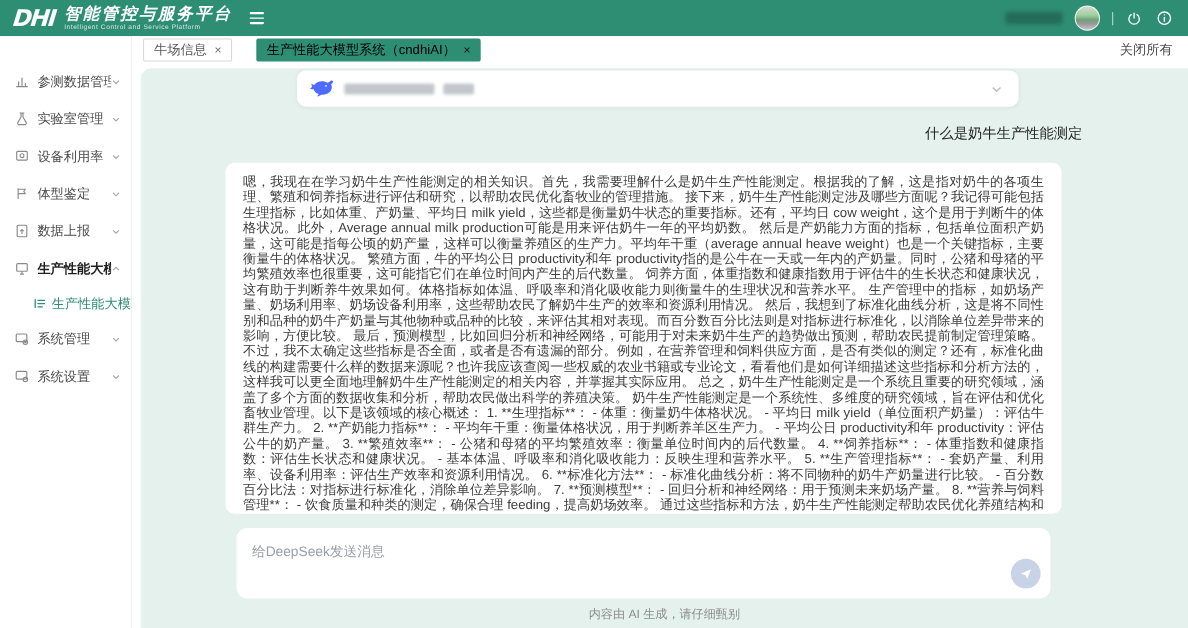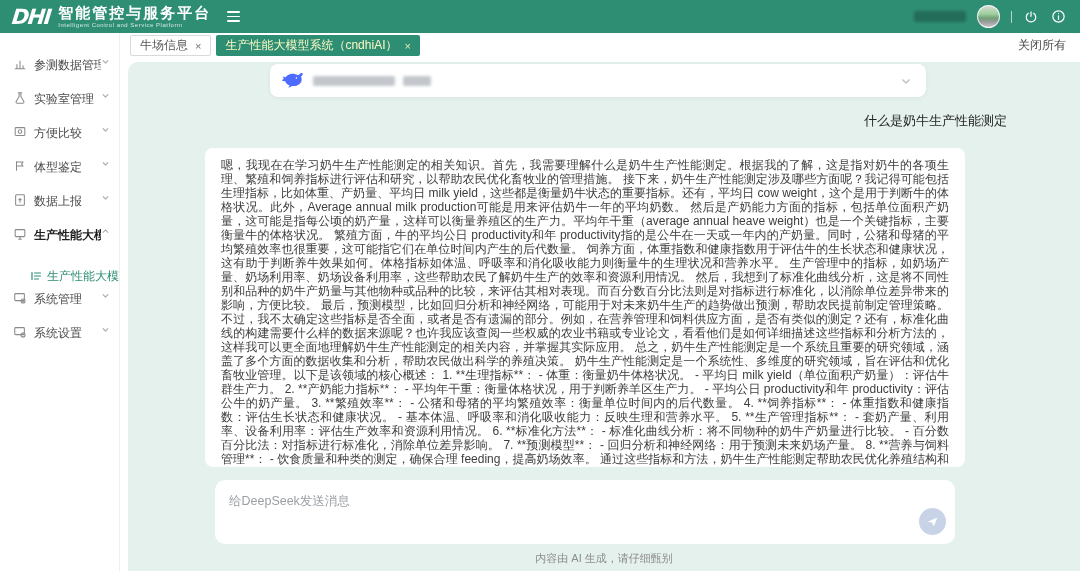--- a/index.html
+++ b/index.html
@@ -4,63 +4,63 @@
 <style>
   * { margin:0; padding:0; box-sizing:border-box; }
   html,body { width:1080px; height:571px; overflow:hidden; }
   body { font-family:"Liberation Sans","DejaVu Sans",sans-serif; background:#fff; }
   .app { width:1080px; height:571px; display:flex; flex-direction:column; }
 
   
   .header { height:33px; background:#2e8e74; display:flex; align-items:center; padding:0 14px 0 12px; color:#fff; flex-shrink:0; }
   .logo { font-style:italic; font-weight:bold; font-size:21px; letter-spacing:-1.5px; margin-right:8px; transform:skewX(-6deg); font-family:"DejaVu Sans",sans-serif; }
   .title-block { line-height:1; margin-right:16px; }
-  .title-cn { font-size:15px; font-weight:bold; letter-spacing:2px; }
+  .title-cn { font-size:15px; font-weight:bold; letter-spacing:2px;font-style:italic; }
   .title-en { font-size:6px; opacity:.8; letter-spacing:.5px; margin-top:2px; white-space:nowrap; }
   .hamburger { display:flex; flex-direction:column; gap:3px; cursor:pointer; }
   .hamburger span { display:block; width:13px; height:1.6px; background:#fff; border-radius:1px; }
   .header-right { margin-left:auto; display:flex; align-items:center; gap:11px; }
   .blur-seg { background:rgba(10,30,25,.30); filter:blur(1.8px); border-radius:2px; }
   .user-blur { width:52px; height:11px; }
   .avatar { width:23px; height:23px; border-radius:50%; border:1px solid rgba(255,255,255,.85);
             background:linear-gradient(180deg,#d4dcd2 0%,#9fcf9d 38%,#6f9f77 58%,#9b9b9b 76%,#c6c6c6 100%); cursor:pointer; }
   .hdr-divider { width:1px; height:12px; background:rgba(255,255,255,.65); }
   .hdr-icon { width:16px; height:16px; cursor:pointer; display:flex; align-items:center; justify-content:center; }
 
   
   .main { flex:1; display:flex; min-height:0; }
   .sidebar { width:120px; flex-shrink:0; border-right:1px solid #efefef; padding-top:24px; background:#fff; overflow:hidden; }
-  .side-item { height:34px; display:flex; align-items:flex-start; padding:0 9px 0 13px; font-size:12px; color:#4a4a4a; cursor:pointer;font-family:Liberation Mono, monospace; }
+  .side-item { height:34px; display:flex; align-items:center; padding:0 9px 0 13px; font-size:12px; color:#4a4a4a; cursor:pointer;font-family:Liberation Mono, monospace; }
   .side-item .icon { width:14px; height:14px; margin-right:7px; color:#8a8a8a; flex-shrink:0; }
   .side-item .lbl { flex:1; white-space:nowrap; overflow:hidden; }
   .side-item .chev { color:#a6a6a6; flex-shrink:0; }
   .side-item.active { color:#1f1f1f; font-weight:bold; }
   .side-sub { height:30px; display:flex; align-items:center; padding-left:30px; font-size:12px; color:#2e8e74; cursor:pointer; }
   .side-sub .icon { width:12px; height:12px; margin-right:5px; color:#2e8e74; }
   .side-sub .lbl { white-space:nowrap; overflow:hidden; }
 
   .content { flex:1; display:flex; flex-direction:column; background:#fff; min-width:0; }
 
   
   .tabbar { height:25px; display:flex; align-items:center; padding-left:10px; flex-shrink:0; background:#fff; }
-  .tab { height:21px; display:flex; align-items:center; font-size:12px; padding:0 9px; margin-right:5px; border-radius:2px; cursor:pointer; white-space:nowrap; }
+  .tab { height:21px; display:flex; align-items:center; font-size:12px; padding:0 9px; margin-right:22px; border-radius:2px; cursor:pointer; white-space:nowrap; }
   .tab.inactive { border:1px solid #d9d9d9; color:#595959; background:#fff; }
-  .tab.active { background:#2e8e74; color:#fef9c3; }
+  .tab.active { background:#2e8e74; color:#000000; }
   .tab .x { margin-left:7px; font-size:11px; opacity:.85; cursor:pointer; }
   .close-all { margin-left:auto; margin-right:14px; font-size:12px; color:#4a4a4a; cursor:pointer; white-space:nowrap; }
 
   
   .chat-wrap { flex:1; background:#e5f1ed; border-top-left-radius:10px; margin:4px 0 0 8px; display:flex; flex-direction:column; min-height:0; padding-bottom:5px; }
   .model-bar { width:656px; height:33px; background:#fff; border-radius:8px; margin:2px 0 0 142px; box-shadow:0 1px 5px rgba(0,0,0,.06); display:flex; align-items:center; padding:0 14px 0 10px; flex-shrink:0; cursor:pointer; }
   .whale { width:24px; height:24px; display:flex; align-items:center; justify-content:center; margin-right:9px; }
   .model-blur-1 { width:82px; height:10px; background:#c3c7cc; filter:blur(1.6px); border-radius:2px; margin-right:8px; }
   .model-blur-2 { width:28px; height:10px; background:#c3c7cc; filter:blur(1.6px); border-radius:2px; }
   .model-chev { margin-left:auto; color:#bdbdbd; }
 
-  .user-row { text-align:right; padding-right:73px; margin-top:15px; font-size:13px; color:#262626; flex-shrink:0; }
+  .user-row { text-align:right; padding-right:96px; margin-top:15px; font-size:13px; color:#262626; flex-shrink:0; }
   .answer-card { margin:18px 115px 0 77px; background:#fff; border-radius:8px; padding:10px 16px 12px 16px;
                  font-size:12px; line-height:14px; color:#3d3d3d; text-align:justify; overflow:hidden; flex-shrink:1; }
   .spacer { flex:1; min-height:8px; }
 
   .input-card { margin:5px 125px 0 87px; height:64px; background:#fff; border-radius:10px; position:relative; flex-shrink:0; }
   .input-card textarea { width:100%; height:100%; border:none; outline:none; resize:none; background:transparent;
                          padding:13px 44px 8px 14px; font-size:12.5px; color:#333; font-family:inherit; }
   .input-card textarea::placeholder { color:#9aa0a6; }
   .send-btn { position:absolute; right:9px; bottom:9px; width:27px; height:27px; border-radius:50%;
               background:#c8d3e8; border:none; display:flex; align-items:center; justify-content:center; cursor:pointer; }
@@ -137,21 +137,21 @@
           </span>
       </div>
 
       <div class="side-item">
         <span class="icon">
           <svg width="14" height="14" viewBox="0 0 16 16" fill="none" stroke="currentColor" stroke-width="1.2">
               <rect x="2.5" y="3" width="11" height="9" rx="1"></rect>
               <circle cx="8" cy="7.5" r="2"></circle>
             </svg>
           </span>
-        <span class="lbl">方便比较</span>
+        <span class="lbl">设备利用率</span>
         <span class="chev">
             <svg width="9" height="9" viewBox="0 0 12 12" fill="none" stroke="currentColor" stroke-width="1.4">
               <path d="M2.5 4.5 6 8l3.5-3.5"></path>
             </svg>
           </span>
       </div>
 
 
       <div class="side-item">
         <span class="icon">

